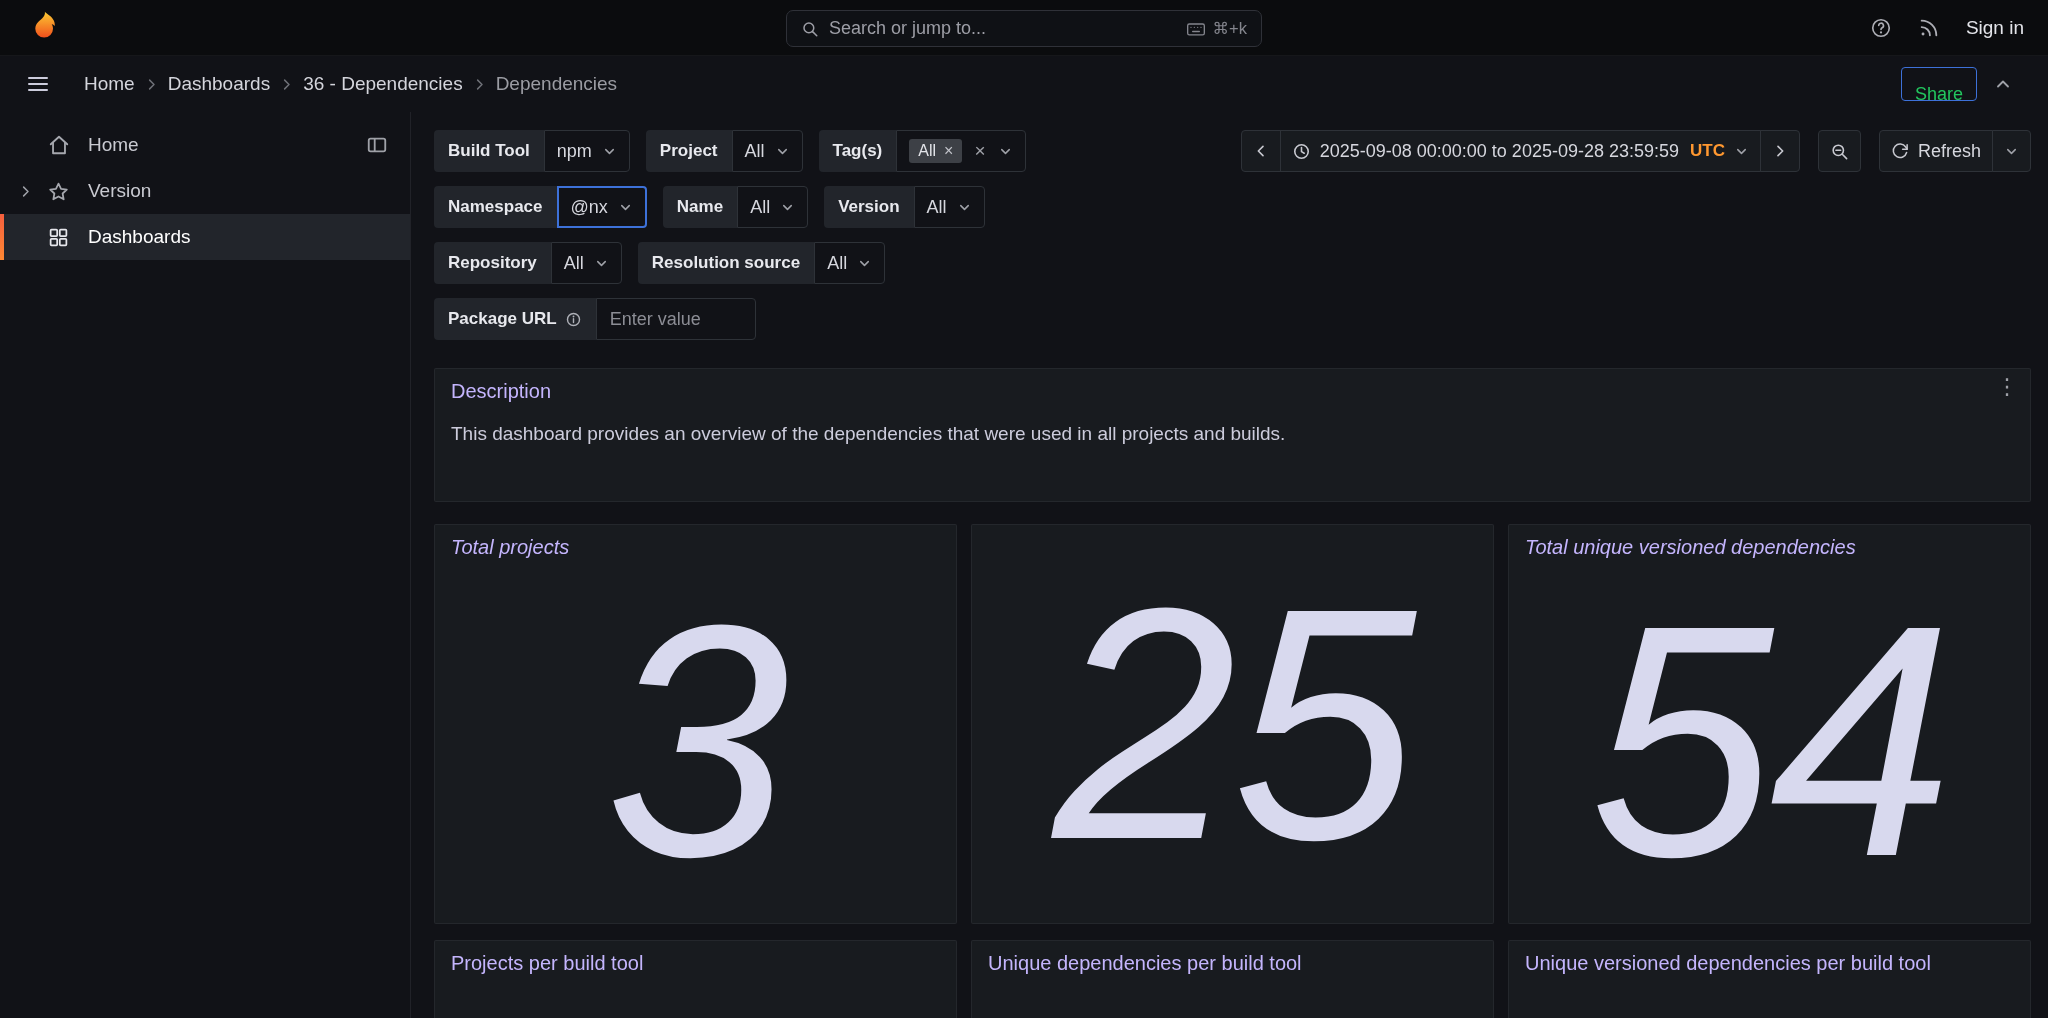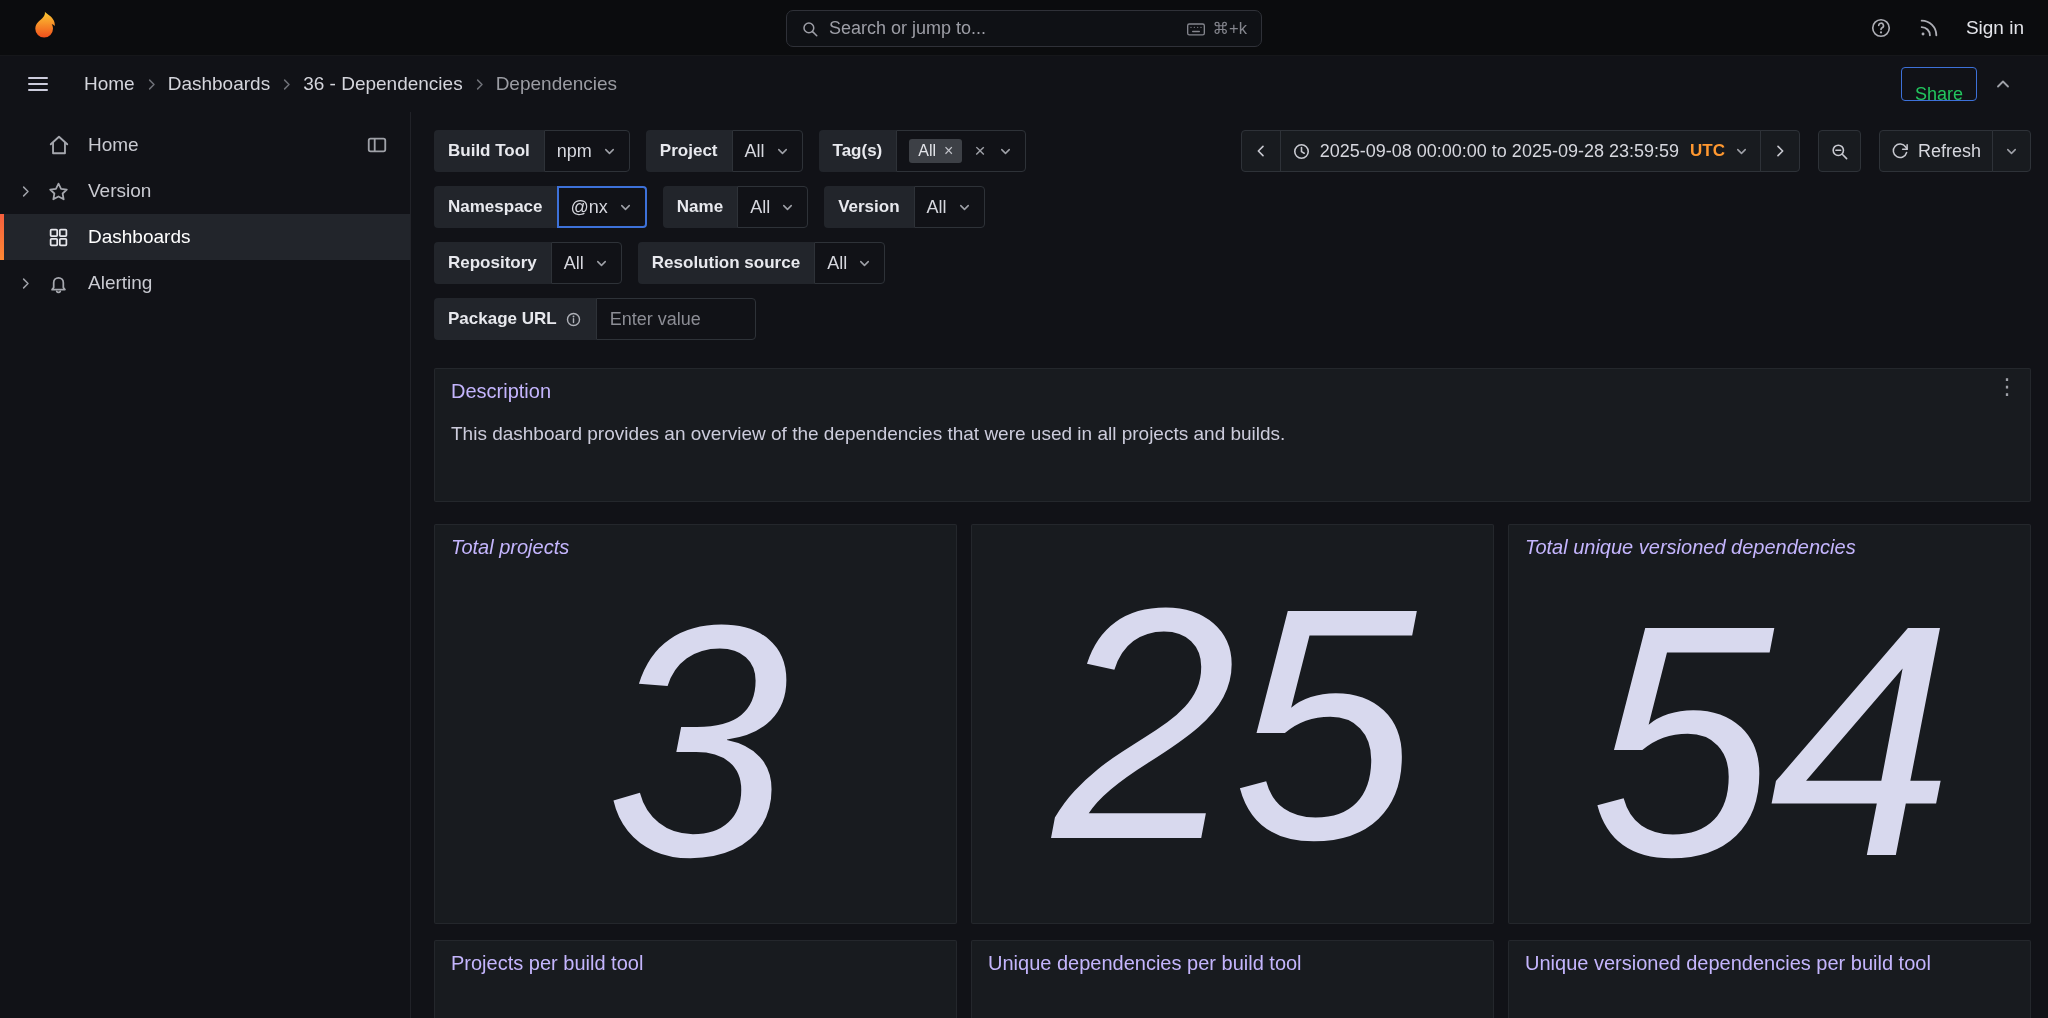--- a/index.html
+++ b/index.html
@@ -284,34 +284,20 @@
         <svg class="icn" width="21" height="21" viewBox="0 0 24 24" fill="none" stroke="currentColor" stroke-width="2" stroke-linejoin="round">
           <rect x="3" y="3" width="7.5" height="7.5" rx="1"></rect>
             <rect x="13.5" y="3" width="7.5" height="7.5" rx="1"></rect>
           <rect x="3" y="13.5" width="7.5" height="7.5" rx="1"></rect>
             <rect x="13.5" y="13.5" width="7.5" height="7.5" rx="1"></rect>
         </svg>
       </span>
       <span>Dashboards</span>
     </div>
 
-    <div class="nav-item">
-      <span class="chevcol">
-        <svg class="icn" width="15" height="15" viewBox="0 0 24 24" fill="none" stroke="currentColor" stroke-width="2.4" stroke-linecap="round" stroke-linejoin="round">
-            <polyline points="9 5 16 12 9 19"></polyline>
-          </svg>
-      </span>
-      <span class="navicon">
-        <svg class="icn" width="21" height="21" viewBox="0 0 24 24" fill="none" stroke="currentColor" stroke-width="2" stroke-linecap="round" stroke-linejoin="round">
-          <path d="M6.5 16.5v-5.5a5.5 5.5 0 0 1 11 0v5.5l1.8 2.5H4.7z"></path>
-            <path d="M10 21a2.2 2.2 0 0 0 4 0"></path>
-        </svg>
-      </span>
-      <span>Alerting</span>
-    </div>
   </aside>
 
   <main class="main">
 
     <div class="filters">
 
       <div class="frow frow-1">
         <div class="fgroup">
           <div class="var">
             <div class="var-label">Build Tool</div>

